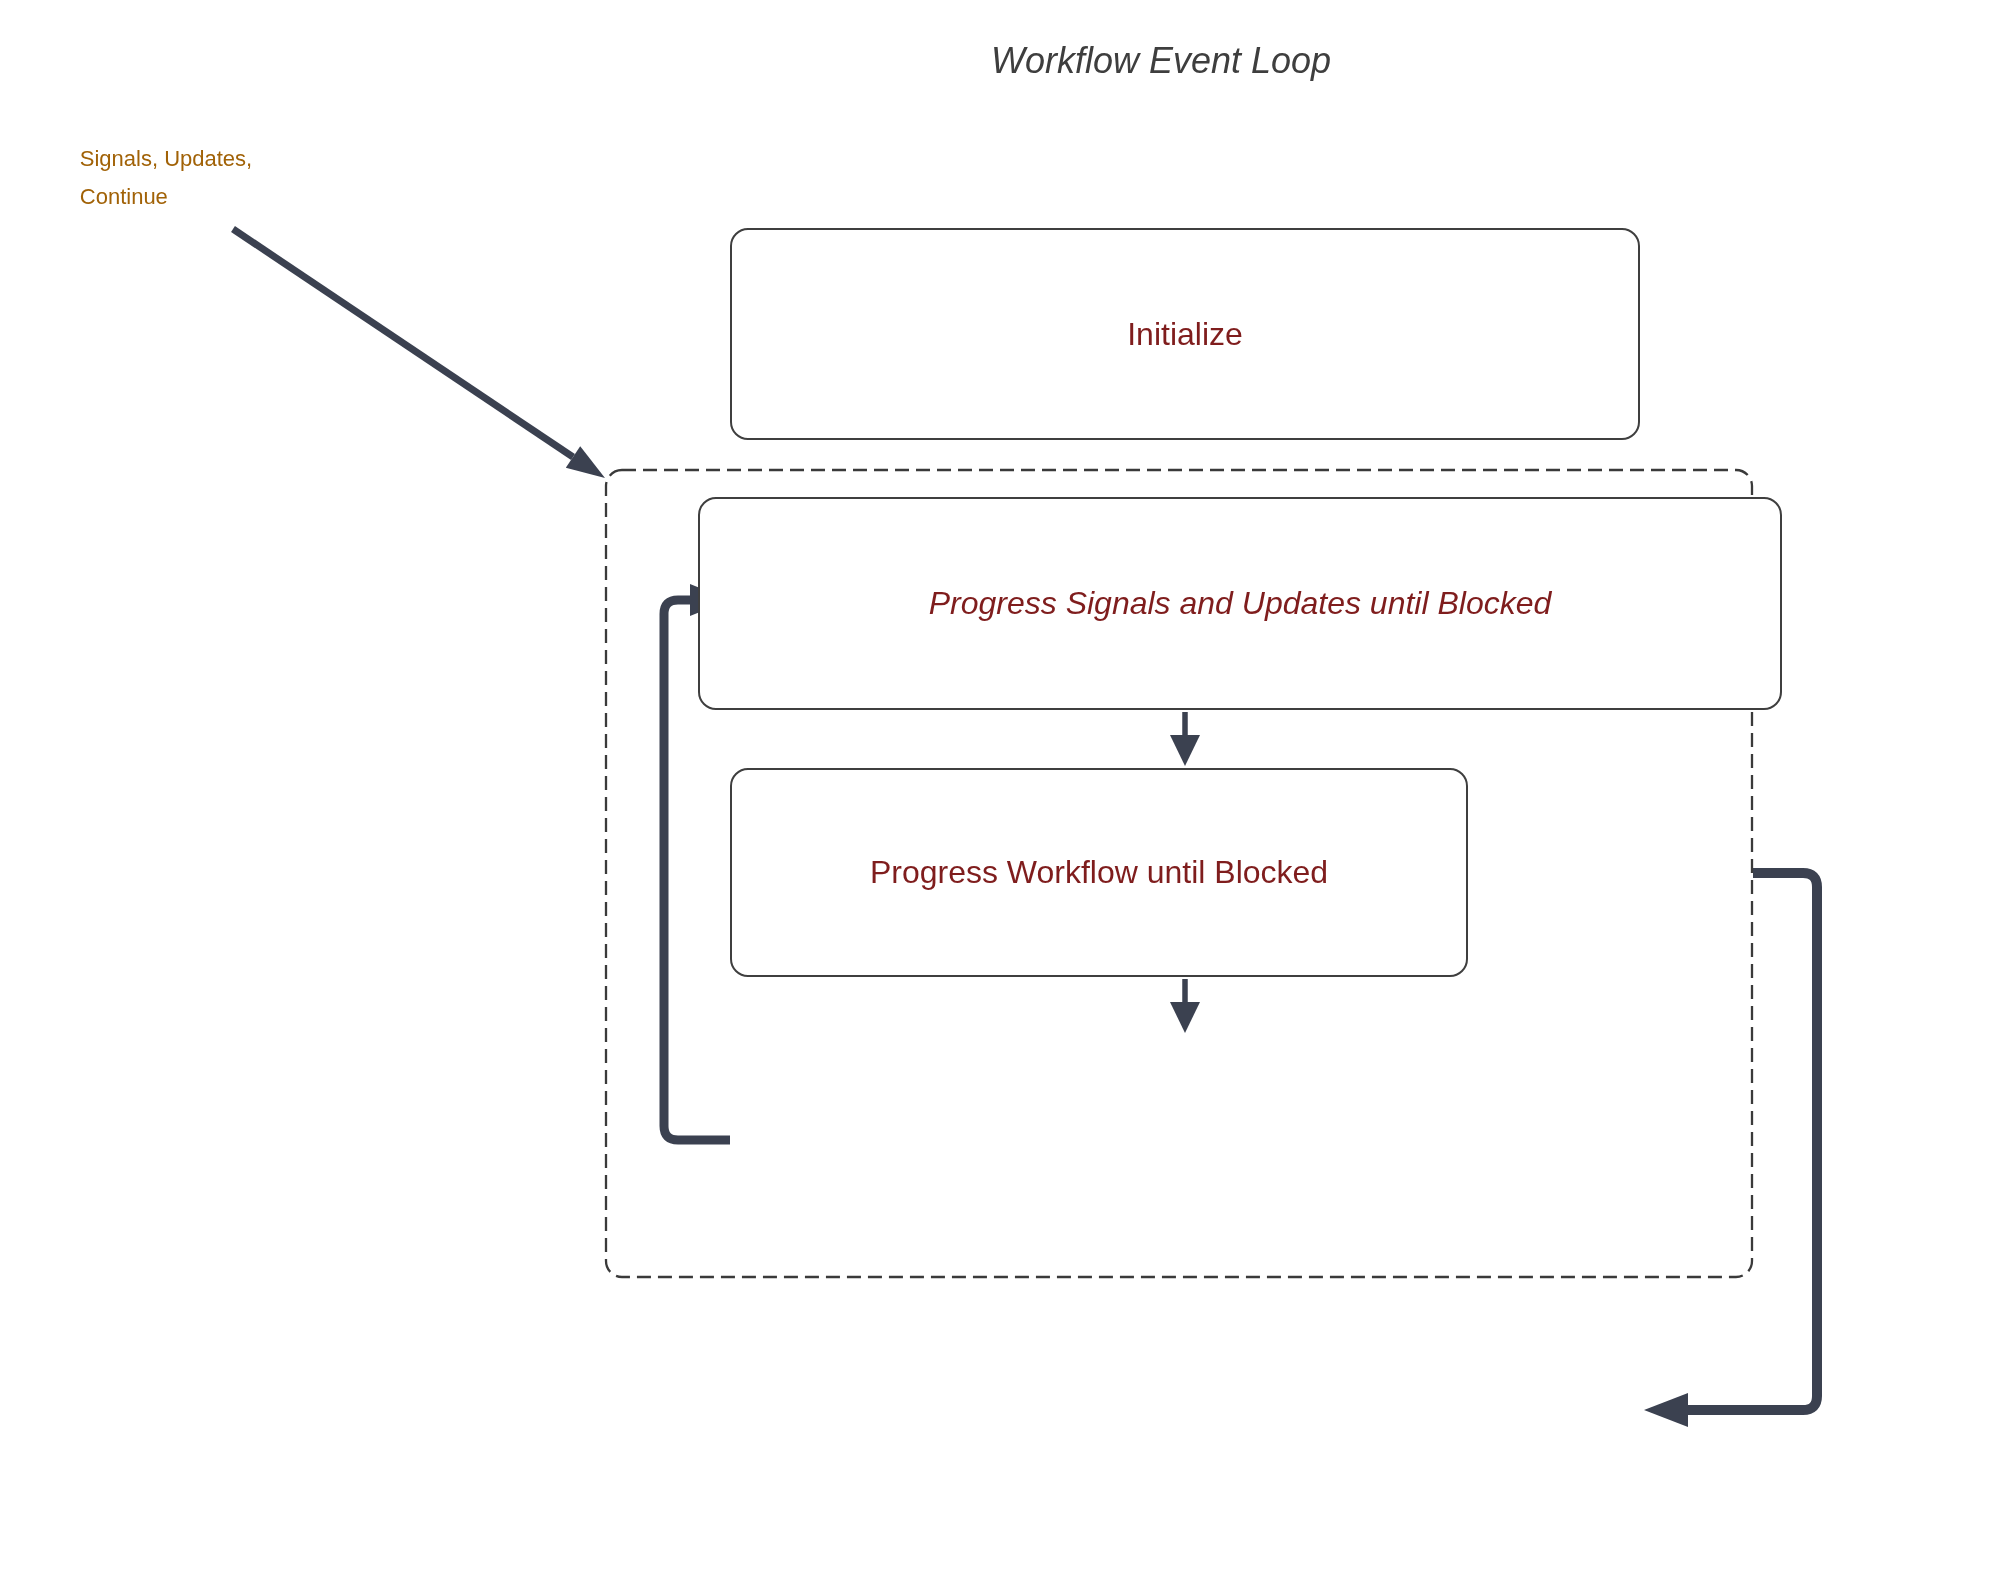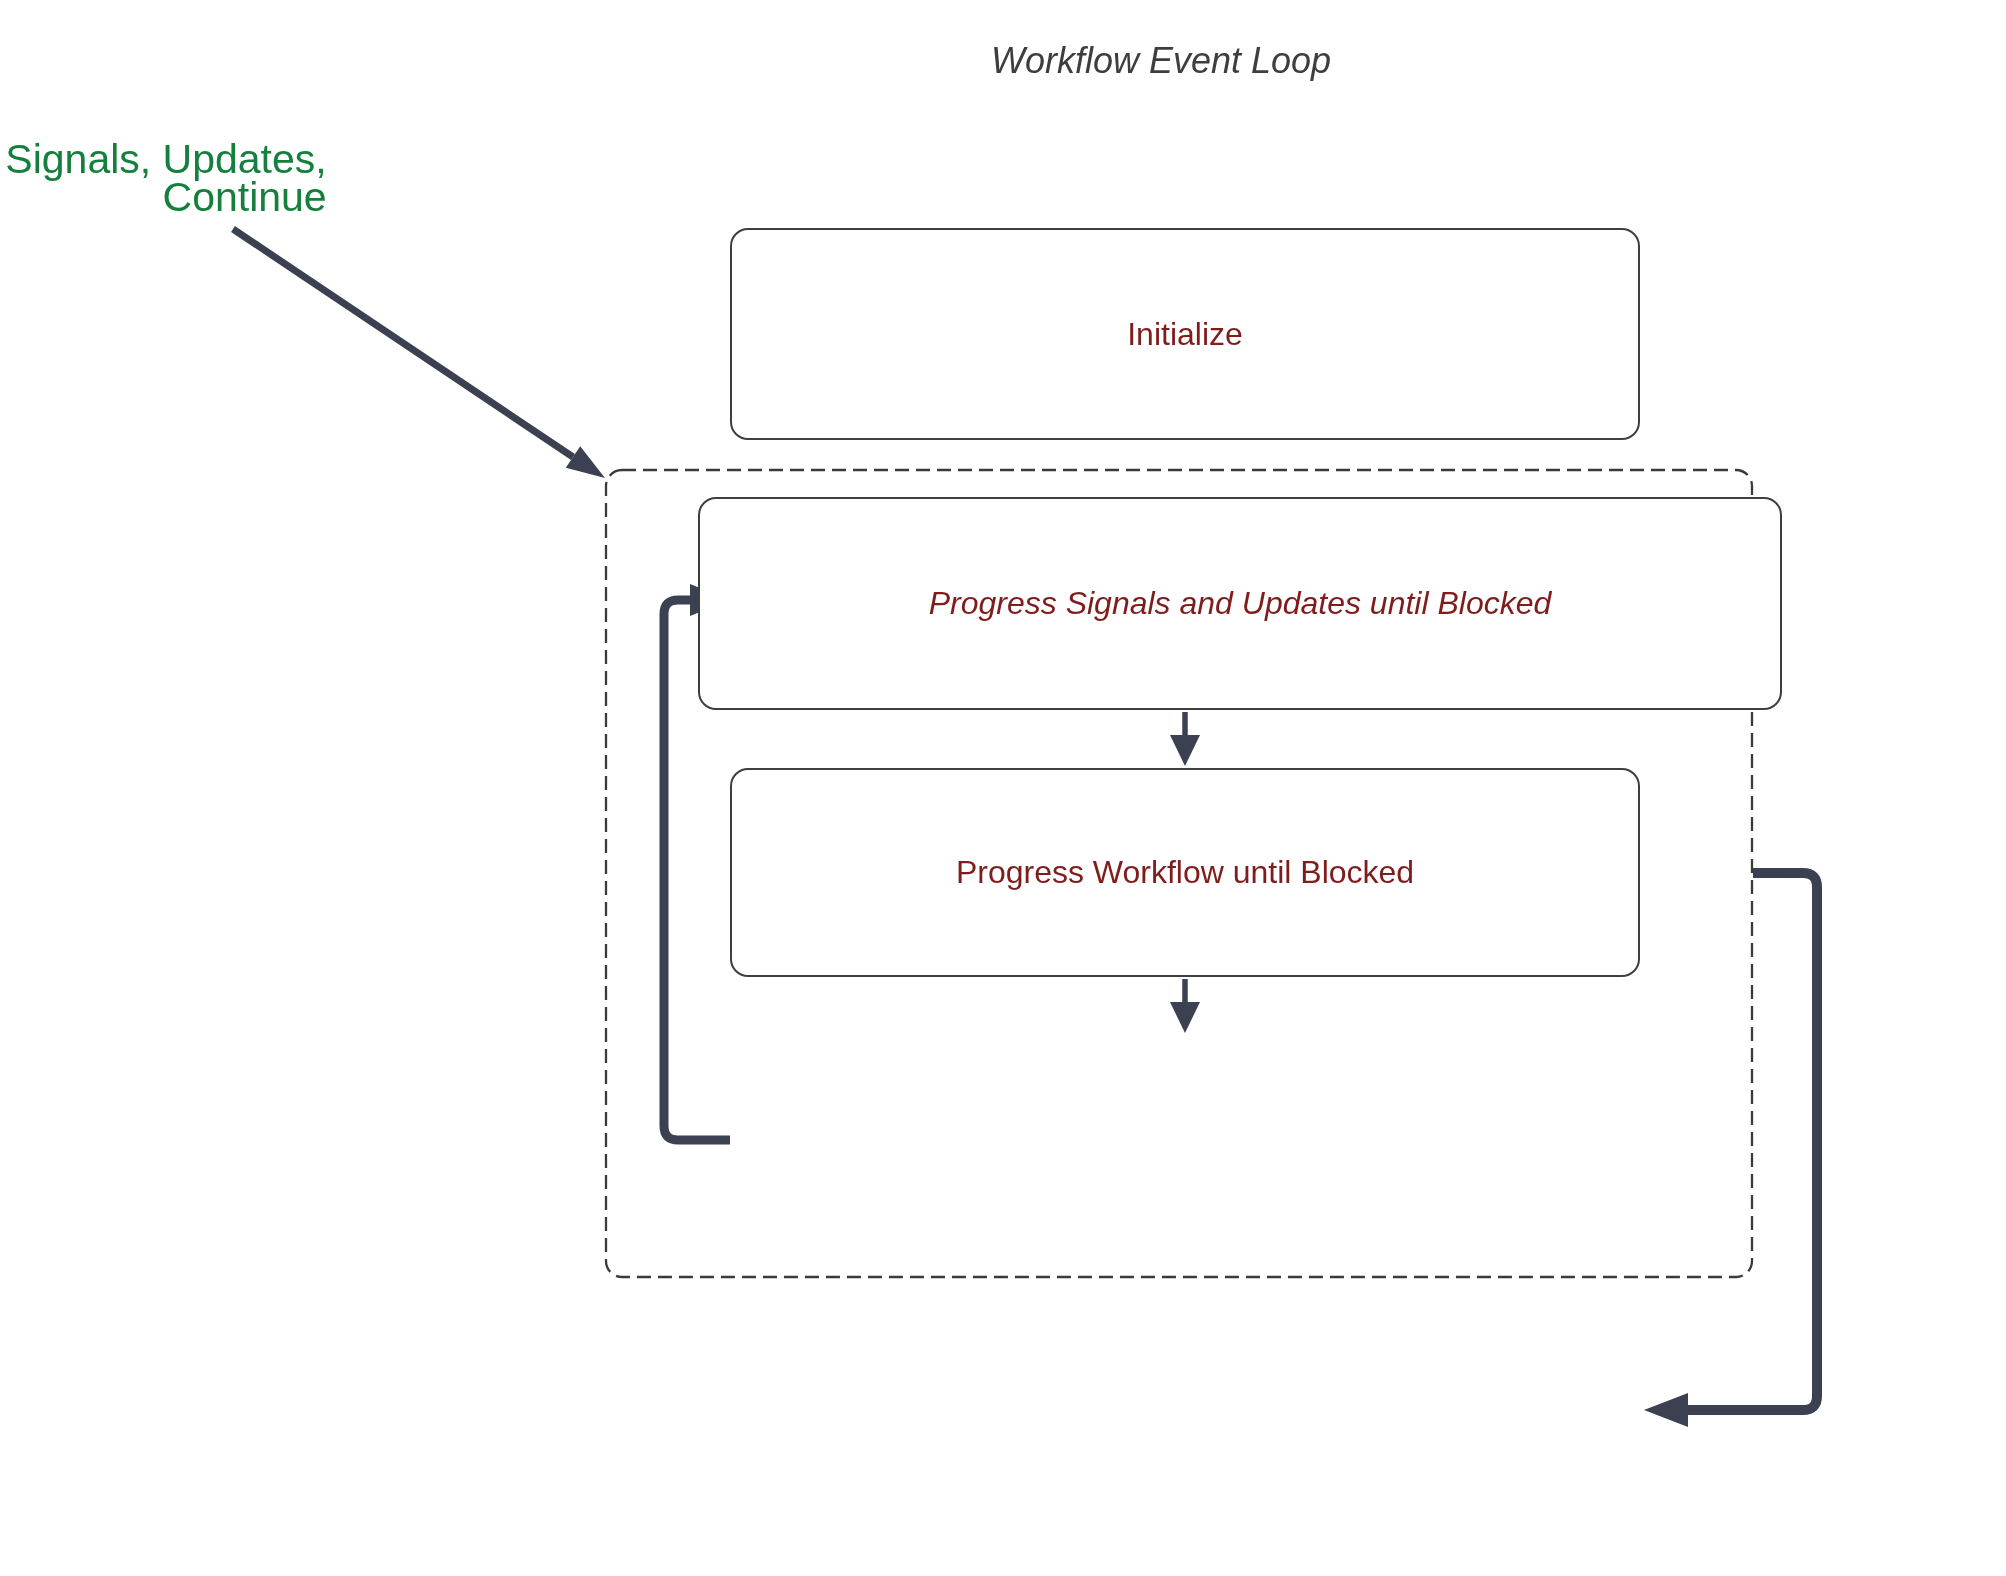--- a/index.html
+++ b/index.html
@@ -23,24 +23,24 @@
     font-size: 36px;
     font-style: italic;
     color: #3e3e3e;
     white-space: nowrap;
   }
   .annotation {
     position: absolute;
     left: 166px;
     top: 140px;
     transform: translateX(-50%);
-    font-size: 41px;
+    font-size: 22px;
     line-height: 38px;
-    color: #15803d;
-    text-align: right;
+    color: #a16207;
+    text-align: left;
     white-space: nowrap;
   }
   .connector-layer {
     position: absolute;
     left: 0;
     top: 0;
     width: 2006px;
     height: 1576px;
   }
   .node {
@@ -52,21 +52,21 @@
     display: flex;
     align-items: center;
     justify-content: center;
     text-align: center;
     font-size: 32px;
     color: #7f1d1d;
     padding: 0 30px;
   }
   .node-initialize        { left: 730px; top: 228px;  width: 910px; height: 212px; }
   .node-progress-signals  { left: 698px; top: 497px;  width: 1084px; height: 213px; font-style: italic; }
-  .node-progress-workflow { left: 730px; top: 768px;  width: 910px; height: 209px; }
+  .node-progress-workflow { left: 730px; top: 768px;  width: 738px; height: 209px; }
   .node-execute-queries   { left: 730px; top: 1037px; width: 910px; height: 211px; }
   .node-complete          { left: 730px; top: 1308px; width: 913px; height: 209px; }
 </style>
 </head>
 <body>
 
 <div class="canvas">
 
   <svg class="connector-layer" viewBox="0 0 2006 1576" xmlns="http://www.w3.org/2000/svg">
 

